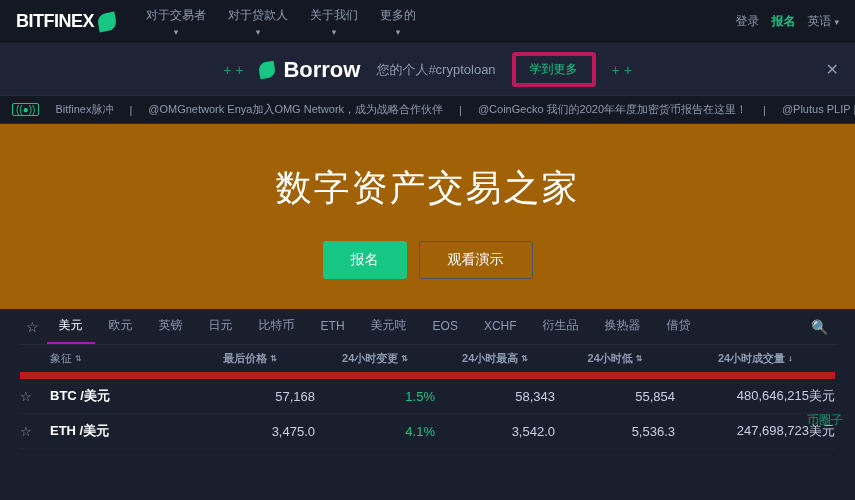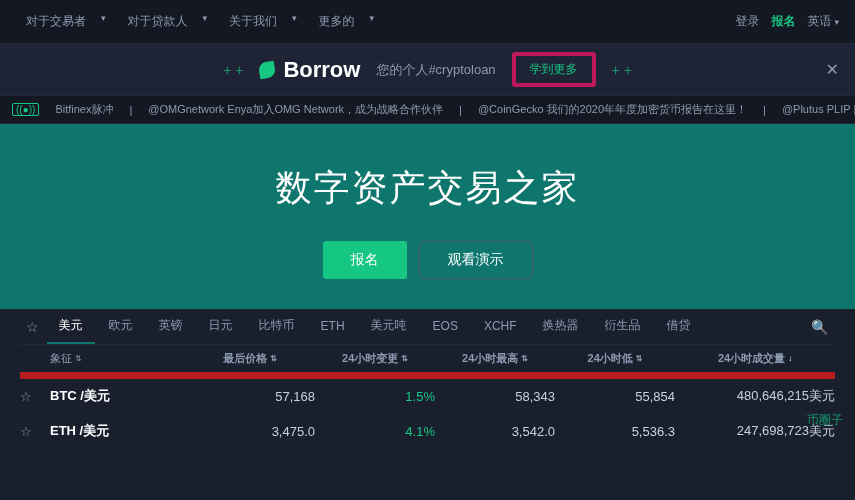--- a/index.html
+++ b/index.html
@@ -44,22 +44,24 @@
       align-items: center;
       gap: 2px;
       flex: 1;
     }
     .nav-item {
       color: #8d9ab0;
       padding: 4px 10px;
       cursor: pointer;
       font-size: 12px;
       display: flex;
-      gap: 15px;
+      align-items: center;
+      gap: 3px;
       border-radius: 3px;
+      flex-direction: column;
     }
     .chevron {
       font-size: 9px;
       color: #8d9ab0;
     }
     .nav-right {
       display: flex;
       align-items: center;
       gap: 12px;
     }
@@ -159,21 +161,21 @@
     .ticker-live {
       color: #16c784;
       font-size: 10px;
       border: 1px solid #16c784;
       padding: 0 3px;
       border-radius: 2px;
     }
 
     
     .hero {
-      background: #0f766e;
+      background: #a16207;
       text-align: center;
       padding: 40px 20px 30px;
     }
     .hero-title {
       font-size: 36px;
       font-weight: 400;
       color: #fff;
       margin-bottom: 28px;
       letter-spacing: 2px;
     }
@@ -222,21 +224,21 @@
     }
     .market-tab {
       color: #8d9ab0;
       padding: 8px 12px;
       cursor: pointer;
       font-size: 12px;
       border-bottom: 2px solid transparent;
     }
     .market-tab.active {
       color: #fff;
-      border-bottom: 2px solid #0f766e;
+      border-bottom: 2px solid #a21caf;
     }
     .search-tab {
       color: #8d9ab0;
       font-size: 14px;
       padding: 8px 6px;
       cursor: pointer;
       margin-left: auto;
     }
 
     
@@ -278,20 +280,24 @@
       font-size: 12px;
       color: #16c784;
       opacity: 0.7;
     }
     .relative { position: relative; }
   </style>
 </head>
 <body>
 
 <nav class="navbar">
+  <div class="logo">
+    <span>BITFINEX</span>
+    <div class="logo-leaf"></div>
+  </div>
   <div class="nav-links">
     <div class="nav-item">
       <span>对于交易者</span>
       <span class="chevron">▾</span>
     </div>
     <div class="nav-item">
       <span>对于贷款人</span>
       <span class="chevron">▾</span>
     </div>
     <div class="nav-item">
@@ -349,22 +355,22 @@
     <span class="star-tab">☆</span>
     <div class="market-tab active"><span>美元</span></div>
     <div class="market-tab"><span>欧元</span></div>
     <div class="market-tab"><span>英镑</span></div>
     <div class="market-tab"><span>日元</span></div>
     <div class="market-tab"><span>比特币</span></div>
     <div class="market-tab"><span>ETH</span></div>
     <div class="market-tab"><span>美元吨</span></div>
     <div class="market-tab"><span>EOS</span></div>
     <div class="market-tab"><span>XCHF</span></div>
+    <div class="market-tab"><span>衍生品</span></div>
     <div class="market-tab"><span>换热器</span></div>
-    <div class="market-tab"><span>衍生品</span></div>
     <div class="market-tab"><span>借贷</span></div>
     <span class="search-tab">🔍</span>
   </div>
 
   <div class="market-table">
     <div class="table-header">
       <div class="th"></div>
       <div class="th">
         <span>象征</span>
         <span class="sort-icon">⇅</span>

